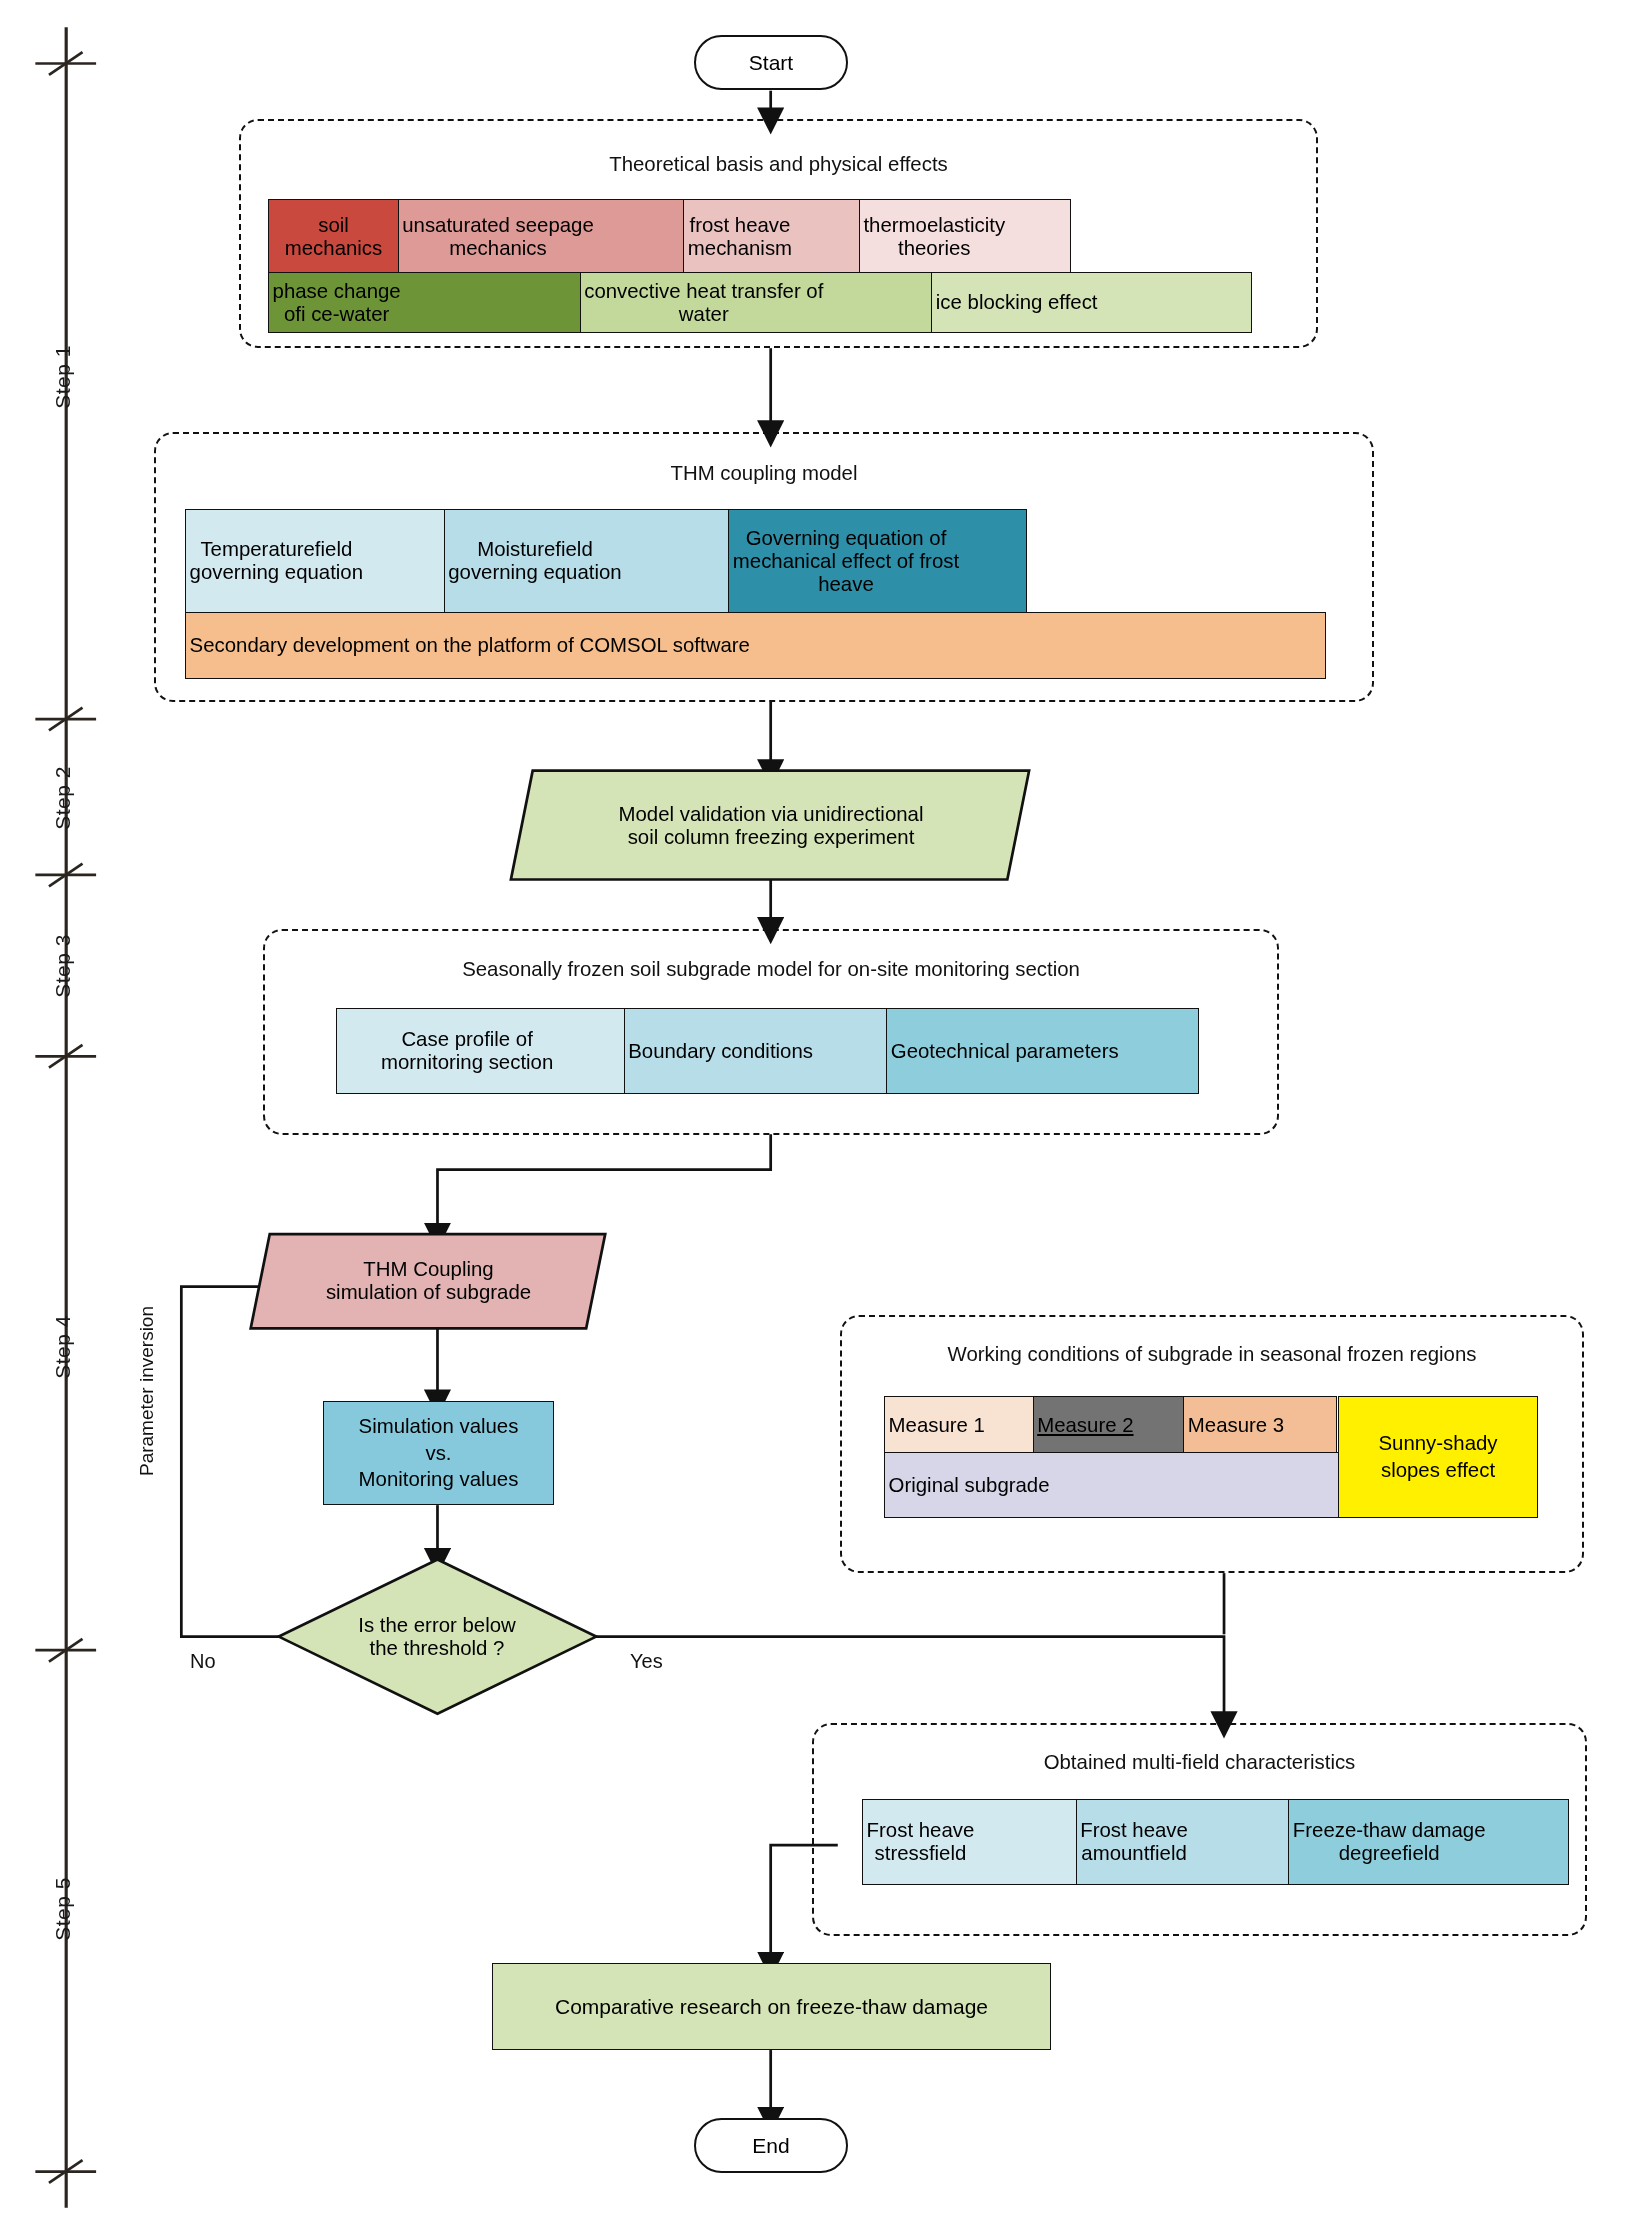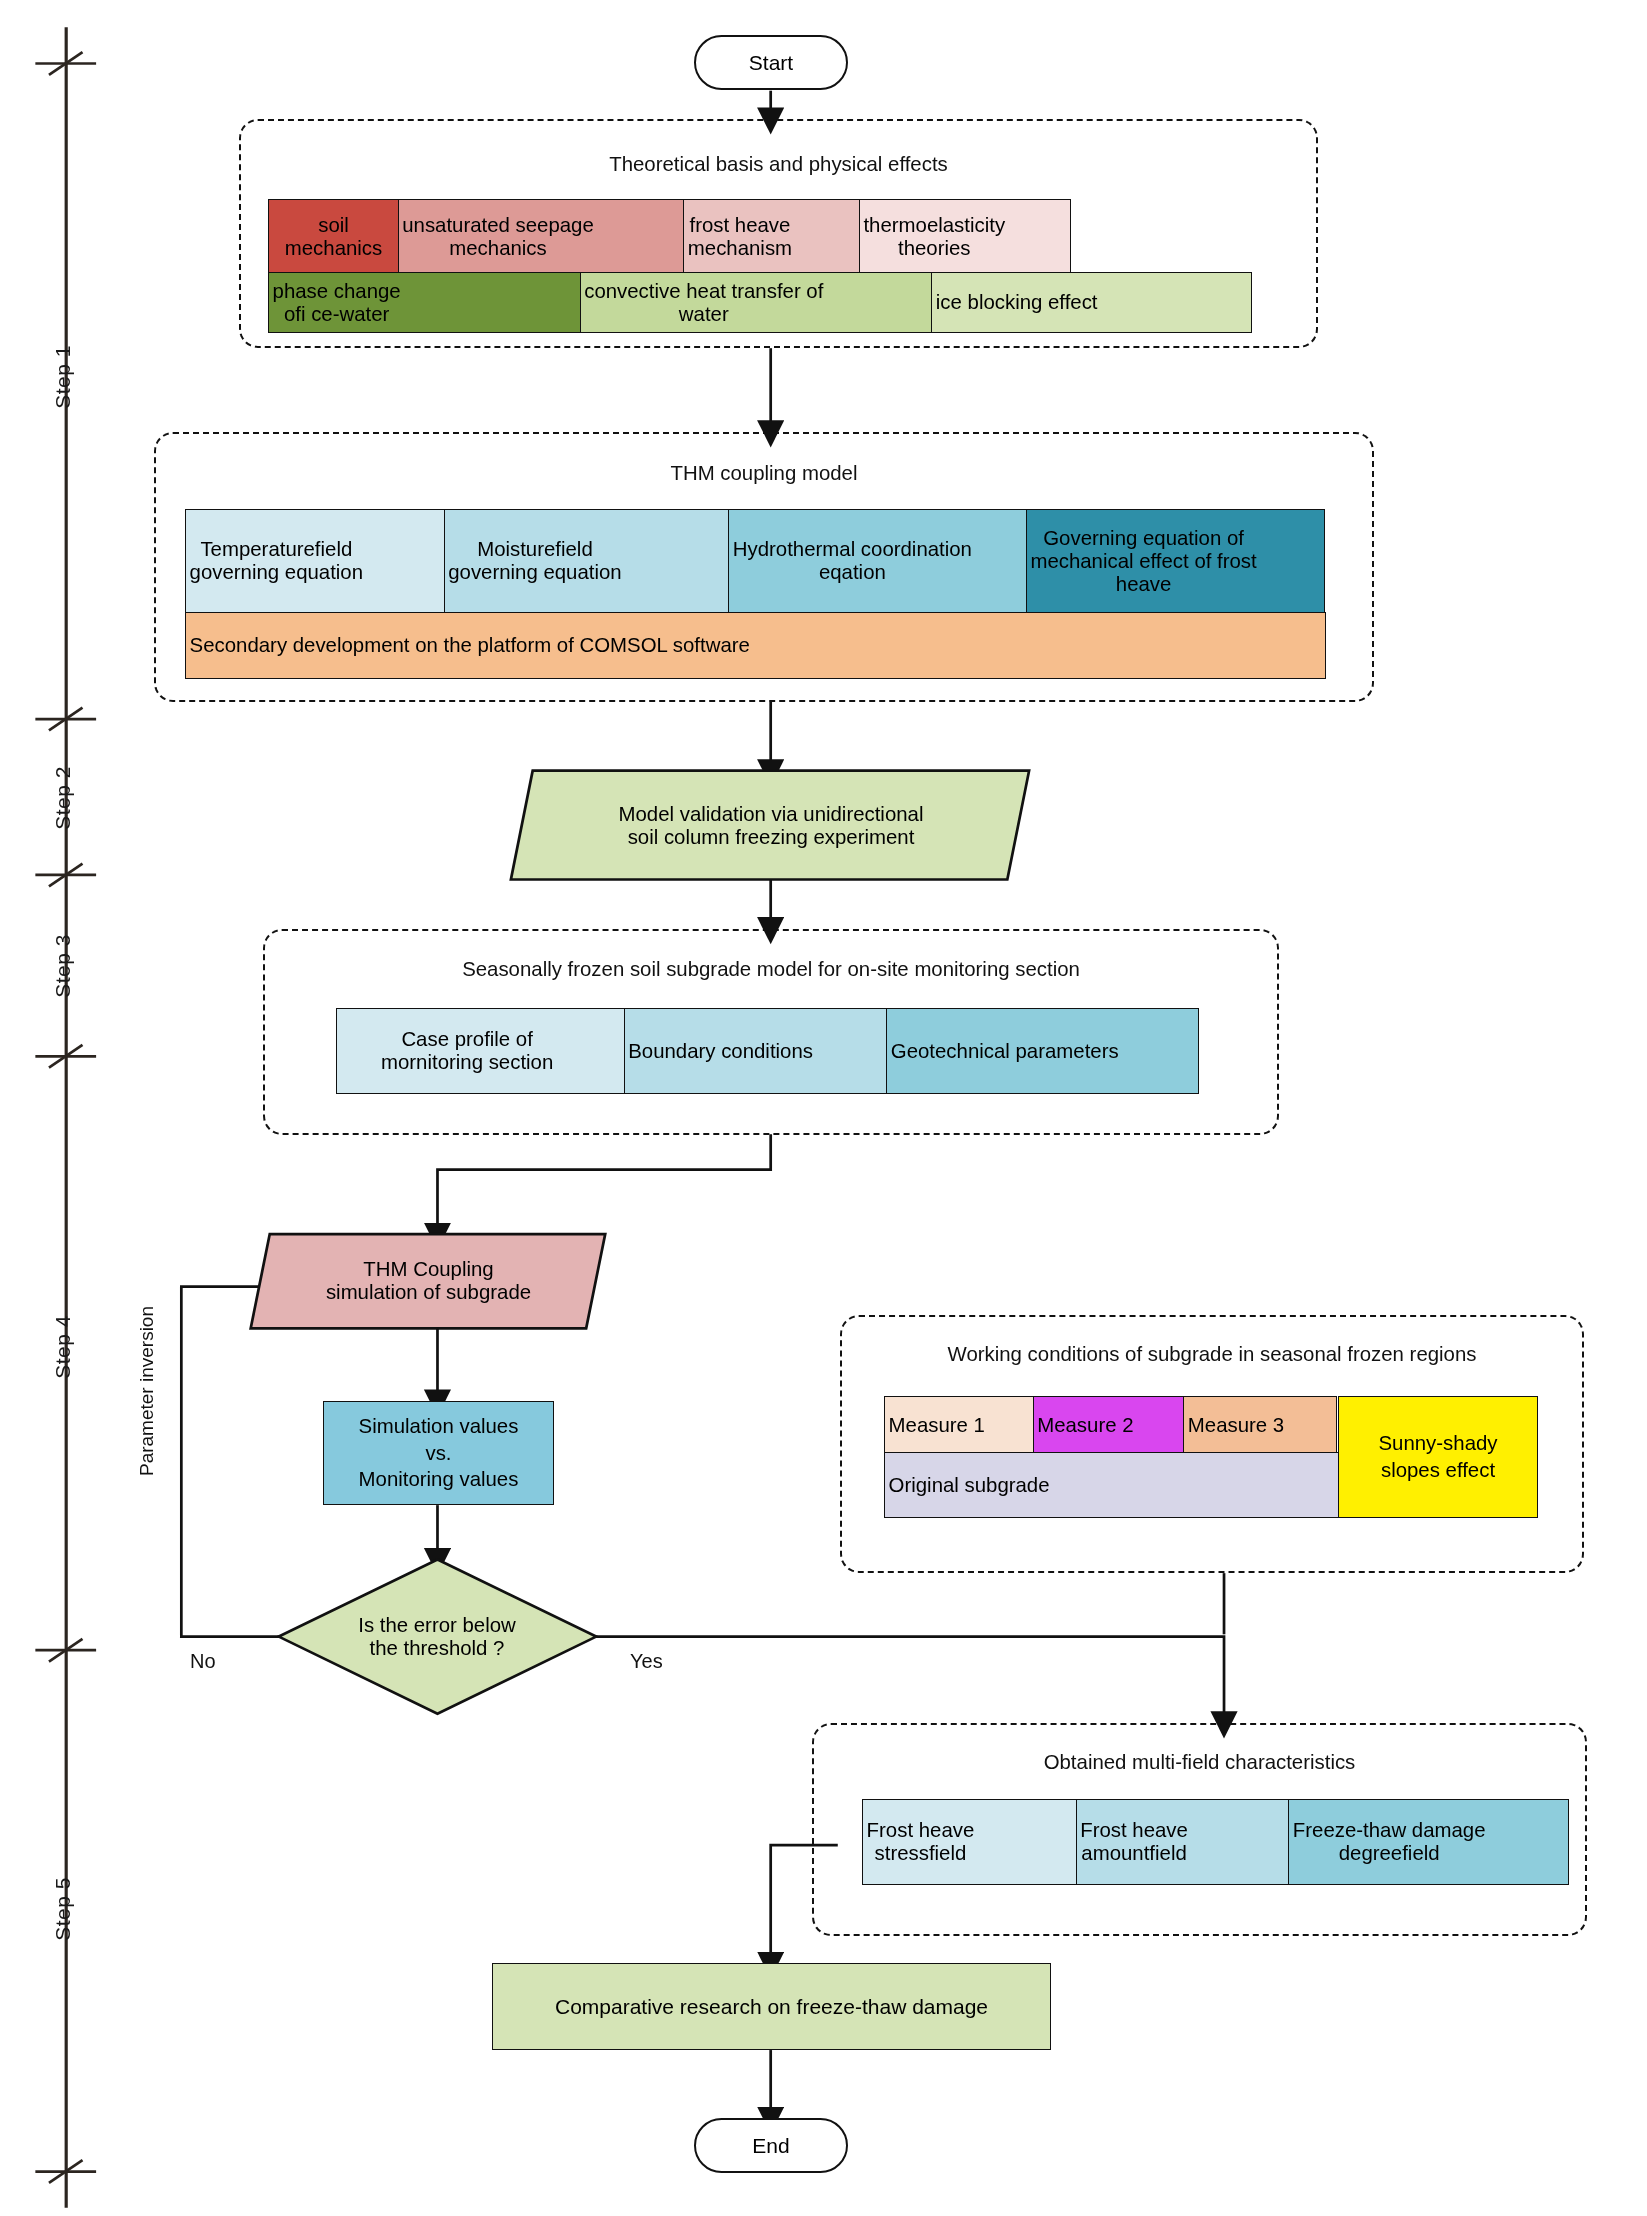--- a/index.html
+++ b/index.html
@@ -139,23 +139,20 @@
   <div class="dashbox" style="left:154px;top:432px;height:270px;width:1220px;"></div>
   <div class="secTitle" style="left:154px;top:462px;width:1220px;">THM coupling model</div>
 
   <div class="row" style="left:185px;top:509px;height:104px;">
     <div class="cell" style="width: 260px; background: rgb(211, 233, 240);">
         <span>Temperaturefield<br>governing equation</span>
       </div>
     <div class="cell" style="width: 286px; margin-left: -1.4px; background: rgb(182, 221, 232);">
         <span>Moisturefield<br>governing equation</span>
       </div>
-    <div class="cell" style="width: 299px; margin-left: -1.4px; background: rgb(142, 205, 220);">
-        <span>Hydrothermal coordination<br>eqation</span>
-      </div>
     <div class="cell" style="width: 299px; margin-left: -1.4px; background: rgb(46, 143, 168);">
         <span>Governing equation of<br>mechanical effect of frost<br>heave</span>
       </div>
   </div>
 
   <div class="row" style="left:185px;top:612px;height:67px;">
     <div class="cell" style="width: 1141px; background: rgb(246, 190, 141);">
         <span>Secondary development on the platform of COMSOL software</span>
       </div>
   </div>
@@ -189,21 +186,21 @@
   <div class="lbl" style="left:630px;top:1650px;">Yes</div>
   <div class="vlbl" style="left:136px;top:1306px;">Parameter inversion</div>
 
   <div class="dashbox" style="left:840px;top:1315px;height:258px;width:744px;"></div>
   <div class="secTitle" style="left:840px;top:1343px;width:744px;">Working conditions of subgrade in seasonal frozen regions</div>
 
   <div class="row" style="left:884px;top:1396px;height:58px;">
     <div class="cell" style="width: 150px; background: rgb(248, 226, 210);">
         <span>Measure 1</span>
       </div>
-    <div class="cell" style="width: 152px; margin-left: -1.4px; background: #d946ef;">
+    <div class="cell" style="width: 152px; margin-left: -1.4px; background: #737373; text-decoration: underline;">
         <span>Measure 2</span>
       </div>
     <div class="cell" style="width: 154px; margin-left: -1.4px; background: rgb(243, 190, 150);">
         <span>Measure 3</span>
       </div>
   </div>
   <div class="row" style="left:884px;top:1452px;height:66px;">
     <div class="cell" style="width: 455px; background: rgb(215, 214, 232);">
         <span>Original subgrade</span>
       </div>

